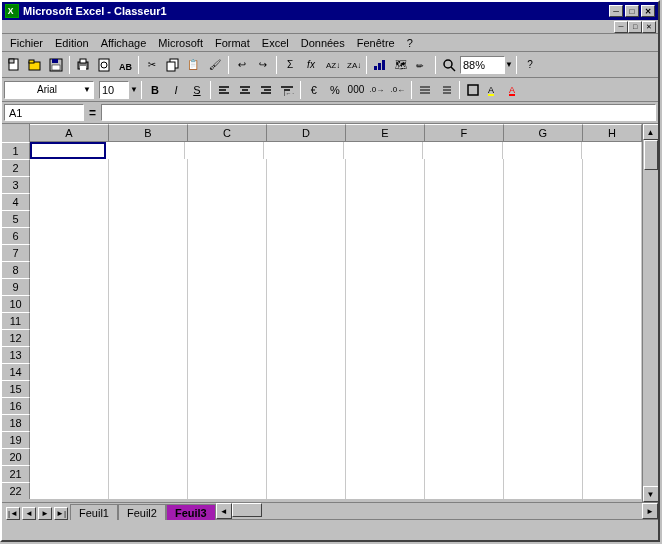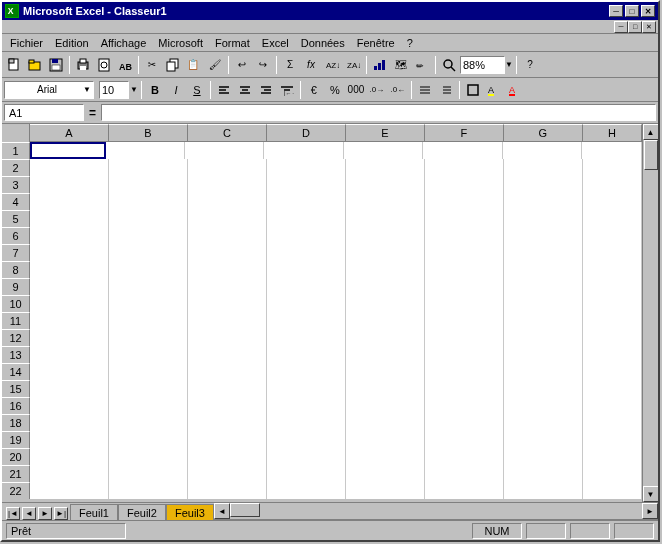--- a/index.html
+++ b/index.html
@@ -306,22 +306,22 @@
       height: 16px;
       background: #c0c0c0;
       border: 1px solid #808080;
       border-bottom: none;
       cursor: pointer;
       font-size: 11px;
       display: flex;
       align-items: center;
     }
     .sheet-tab.active {
-      background: #eab308;
-      font-weight: normal;
+      background: #a21caf;
+      font-weight: bold;
       border-top: 1px solid #808080;
     }
     .scroll-btn {
       width: 16px;
       height: 16px;
       background: #c0c0c0;
       border: 1px solid;
       border-top-color: #ffffff;
       border-left-color: #ffffff;
       border-right-color: #404040;
@@ -945,26 +945,14 @@
       <div style="flex:1; height:16px; background:#c0c0c0; display:flex; align-items:center;">
         <div class="scroll-btn">◄</div>
         <div style="flex:1; height:16px; background:#c0c0c0; position:relative;">
           <div style="width:30px; height:14px; background:#c0c0c0; border:1px solid; border-top-color:#ffffff; border-left-color:#ffffff; border-right-color:#404040; border-bottom-color:#404040; position:absolute; top:0; left:0;"></div>
         </div>
         <div class="scroll-btn">►</div>
       </div>
     </div>
   </div>
 
-  <div class="statusbar">
-    <div class="status-panel status-ready">
-      <span>Prêt</span>
-    </div>
-    <div class="status-spacer"></div>
-    <div class="status-panel status-num">
-      <span>NUM</span>
-    </div>
-    <div class="status-panel status-caps"></div>
-    <div class="status-panel status-scrl"></div>
-    <div class="status-panel status-fix"></div>
-  </div>
 
 </div>
 
 </body></html>

